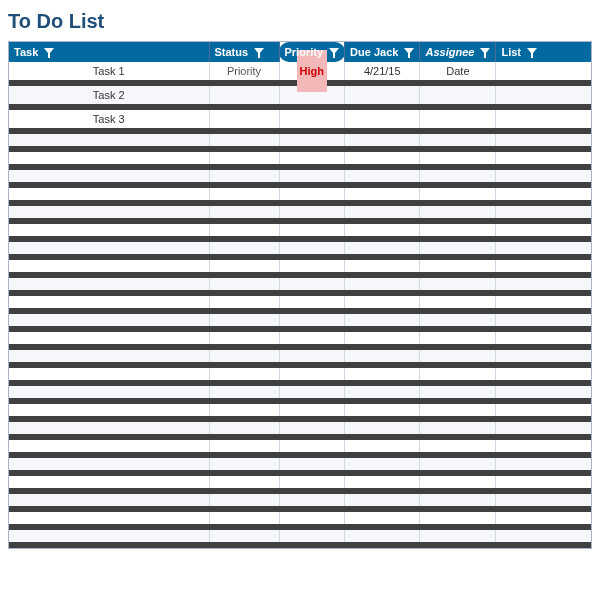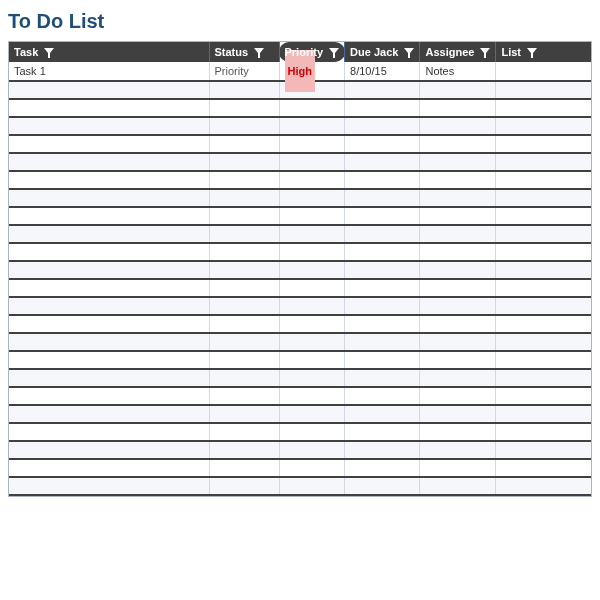--- a/index.html
+++ b/index.html
@@ -35,60 +35,61 @@
       border: 1px solid #aab5c5;
     }
 
     table {
       width: 100%;
       border-collapse: collapse;
       font-size: 11px;
     }
 
     thead tr {
-      background: #404040;
+      background: #0369a1;
       color: #ffffff;
     }
 
     thead th {
       padding: 4px 5px;
       text-align: left;
       font-weight: bold;
       border-right: 1px solid #4a6e99;
       white-space: nowrap;
       position: relative;
     }
 
     thead th:last-child {
       border-right: none;
     }
 
     .col-task { width: 200px; }
     .col-status { width: 70px; }
     .col-priority { width: 60px; border-radius: 10px; }
     .col-duedate { width: 65px; }
-    .col-assignee { width: 65px; }
+    .col-assignee { width: 65px; font-style: italic; }
     .col-notes { width: auto; }
 
     .filter-icon {
       display: inline-block;
       width: 10px;
       height: 10px;
       margin-left: 3px;
       vertical-align: middle;
       position: relative;
     }
 
     .filter-icon svg {
       width: 10px;
       height: 10px;
     }
 
     tbody tr {
-      border-bottom: 2px solid #404040;
+      border-bottom: 6px solid #404040;
+      text-align: center;
     }
 
     tbody tr:nth-child(even) {
       background: #f5f7fb;
     }
 
     tbody tr:nth-child(odd) {
       background: #ffffff;
     }
 
@@ -172,22 +173,38 @@
                 </svg>
             </span>
           </th>
         </tr>
       </thead>
       <tbody id="table-body">
       <tr>
             <td>Task 1</td>
             <td class="status-completed">Priority</td>
             <td><span class="priority-high">High</span></td>
-            <td>8/10/15</td>
-            <td>Notes</td>
+            <td>4/21/15</td>
+            <td>Date</td>
+            <td></td>
+          </tr>
+          <tr>
+            <td>Task 2</td>
+            <td></td>
+            <td></td>
+            <td></td>
+            <td></td>
+            <td></td>
+          </tr>
+          <tr>
+            <td>Task 3</td>
+            <td></td>
+            <td></td>
+            <td></td>
+            <td></td>
             <td></td>
           </tr>
           <tr>
             <td></td>
             <td></td>
             <td></td>
             <td></td>
             <td></td>
             <td></td>
           </tr>

